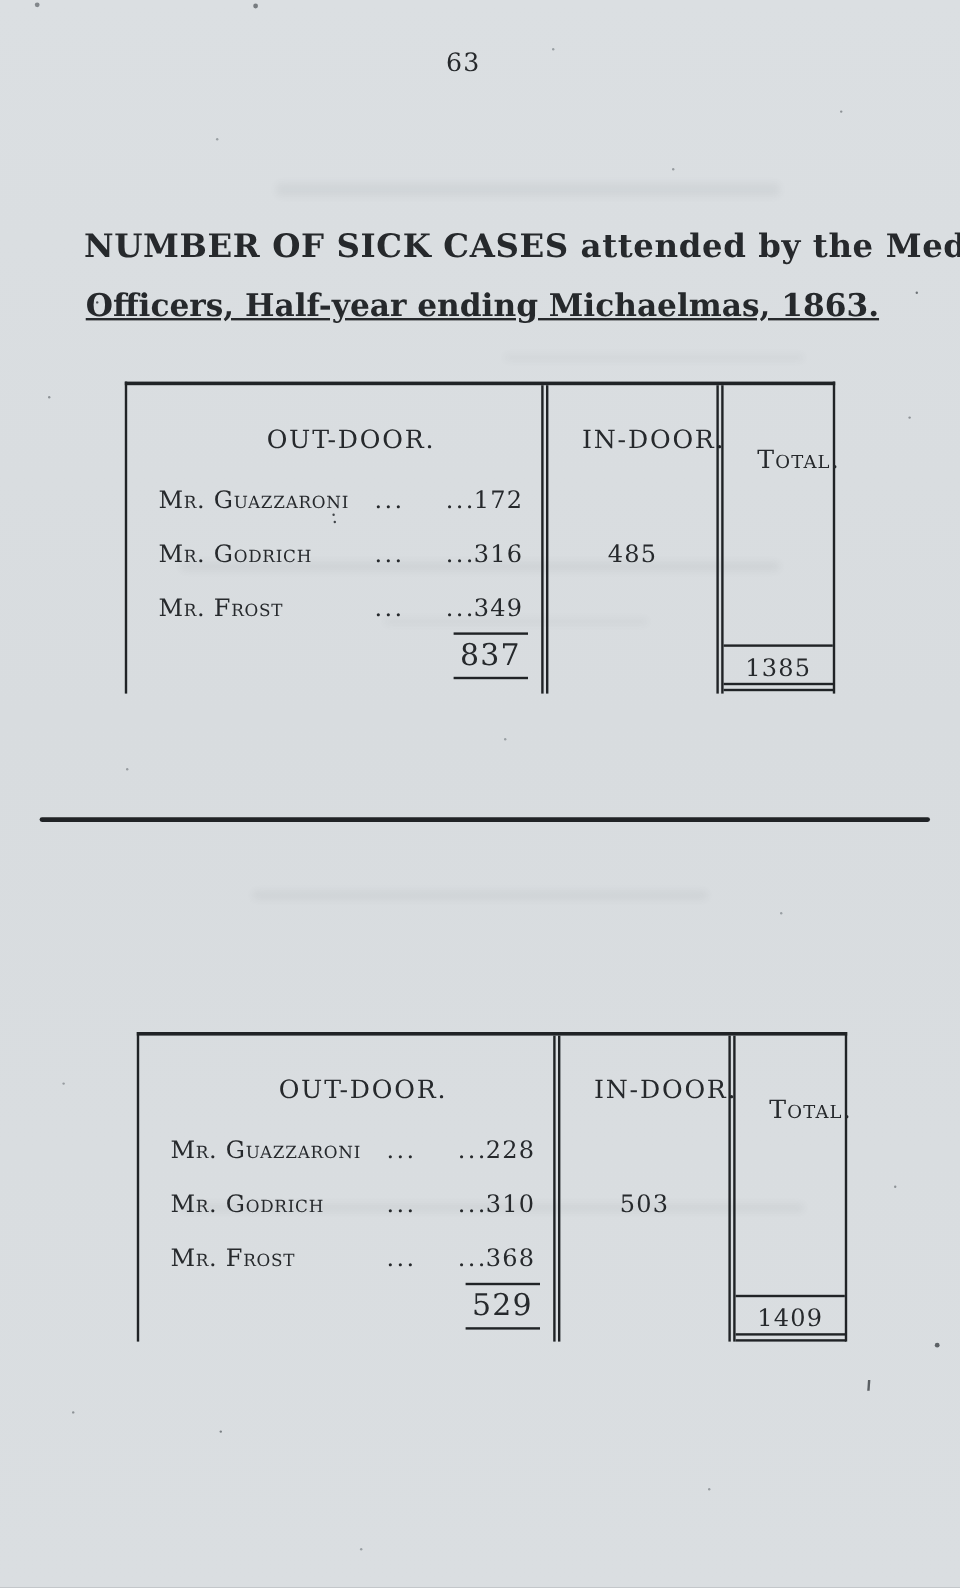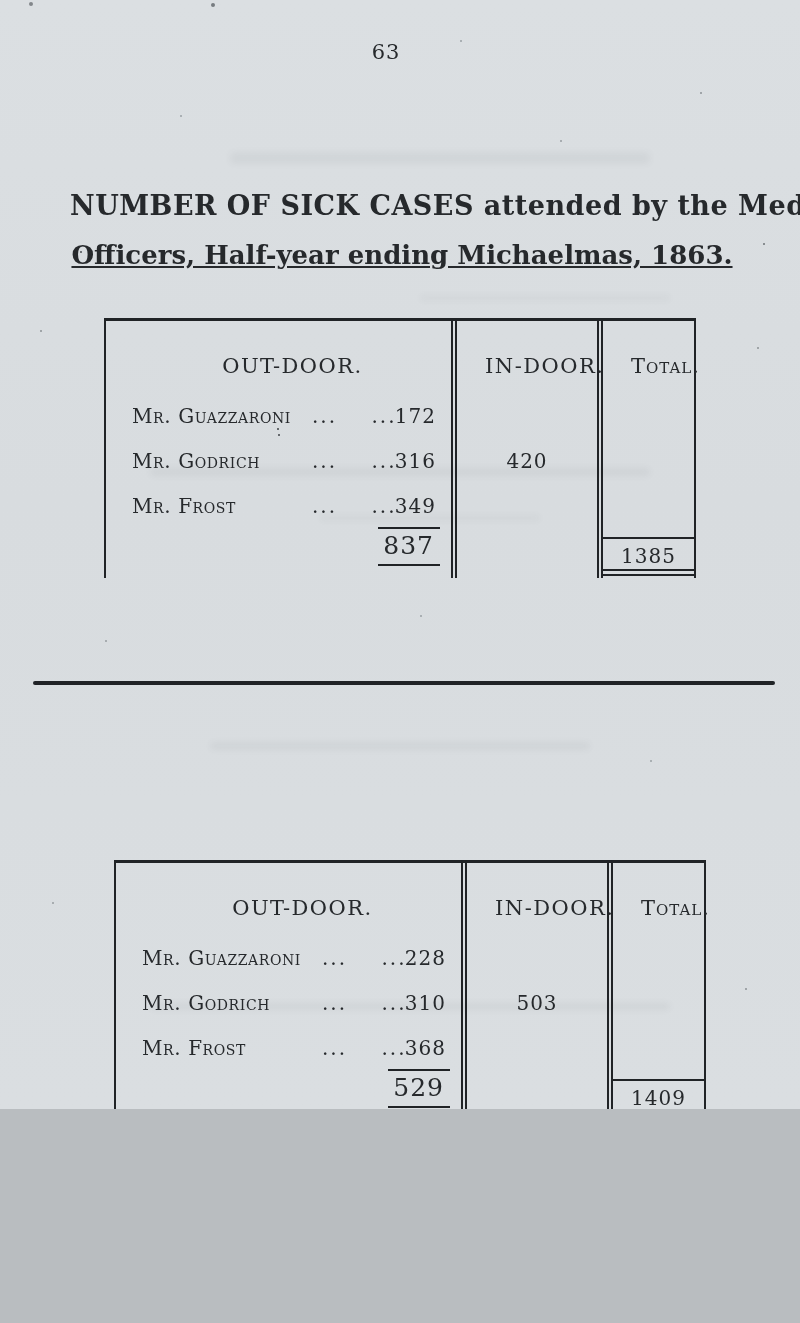--- a/index.html
+++ b/index.html
@@ -4,21 +4,21 @@
 <style>
   :root{
     --paper:#d9dde0;
     --ink:#26292c;
     --line:#202326;
   }
   html,body{margin:0;padding:0;}
   body{background:#b9bdc0;}
   .page{
     position:relative;
-    width:800px;height:1109px;
+    width:800px;height:1323px;
     margin:0 auto;
     background:linear-gradient(180deg,#dbdfe2 0%,#d8dcdf 45%,#dadee1 100%);
     overflow:hidden;
     font-family:"DejaVu Serif","Liberation Serif",serif;
     color:var(--ink);
   }
 
   
   .smudge{position:absolute;background:#3a4044;filter:blur(3px);border-radius:4px;}
   .sm1{left:230px;top:152px;width:420px;height:12px;opacity:.05;}
@@ -55,21 +55,21 @@
     border-top:3px solid var(--line);border-left:2px solid var(--line);border-right:2px solid var(--line);}
   .tb1{left:104px;top:318px;height:260px;}
   .tb2{left:114px;top:860px;height:258px;}
   .col{position:relative;box-sizing:border-box;}
   .col-out{width:345px;}
   .col-in{width:146px;border-left:6px double var(--line);}
   .col-total{flex:1;border-left:6px double var(--line);}
 
   .col-hdr{position:absolute;top:33px;left:0;right:0;text-align:center;
     font-size:21px;letter-spacing:1.5px;white-space:nowrap;padding-left:28px;}
-  .col-hdr.sc{font-variant:small-caps;letter-spacing:1px;}
+  .col-hdr.sc{font-variant:small-caps;letter-spacing:1px;margin-top:17px;}
 
   .trow{position:absolute;left:0;right:0;height:26px;font-size:20px;line-height:26px;}
   .r1{top:82px;} .r2{top:127px;} .r3{top:172px;padding-left:12px;}
   .trow .nm{position:absolute;left:26px;font-variant:small-caps;letter-spacing:.6px;white-space:nowrap;}
   .trow .dots{position:absolute;left:206px;letter-spacing:2px;word-spacing:26px;white-space:nowrap;}
   .trow .val{position:absolute;right:15px;letter-spacing:1px;}
 
   .sumrule{position:absolute;right:11px;width:62px;height:2px;background:var(--line);}
   .sr-a{top:206px;} .sr-b{top:243px;}
   .sumval{position:absolute;top:212px;right:17px;font-size:25px;line-height:26px;letter-spacing:1px;}
@@ -120,21 +120,21 @@
         <span class="nm">Mr. Frost</span>
         <span class="dots">... ...</span>
         <span class="val">349</span>
       </div>
       <div class="sumrule sr-a"></div>
       <div class="sumval">837</div>
       <div class="sumrule sr-b"></div>
     </div>
     <div class="col col-in">
       <div class="col-hdr">IN-DOOR.</div>
-      <div class="inval">420</div>
+      <div class="inval">485</div>
     </div>
     <div class="col col-total">
       <div class="col-hdr sc">Total.</div>
       <div class="tot-rule"></div>
       <div class="tot-val">1385</div>
       <div class="tot-dbl"></div>
     </div>
   </div>
 
   <div class="divider"></div>

